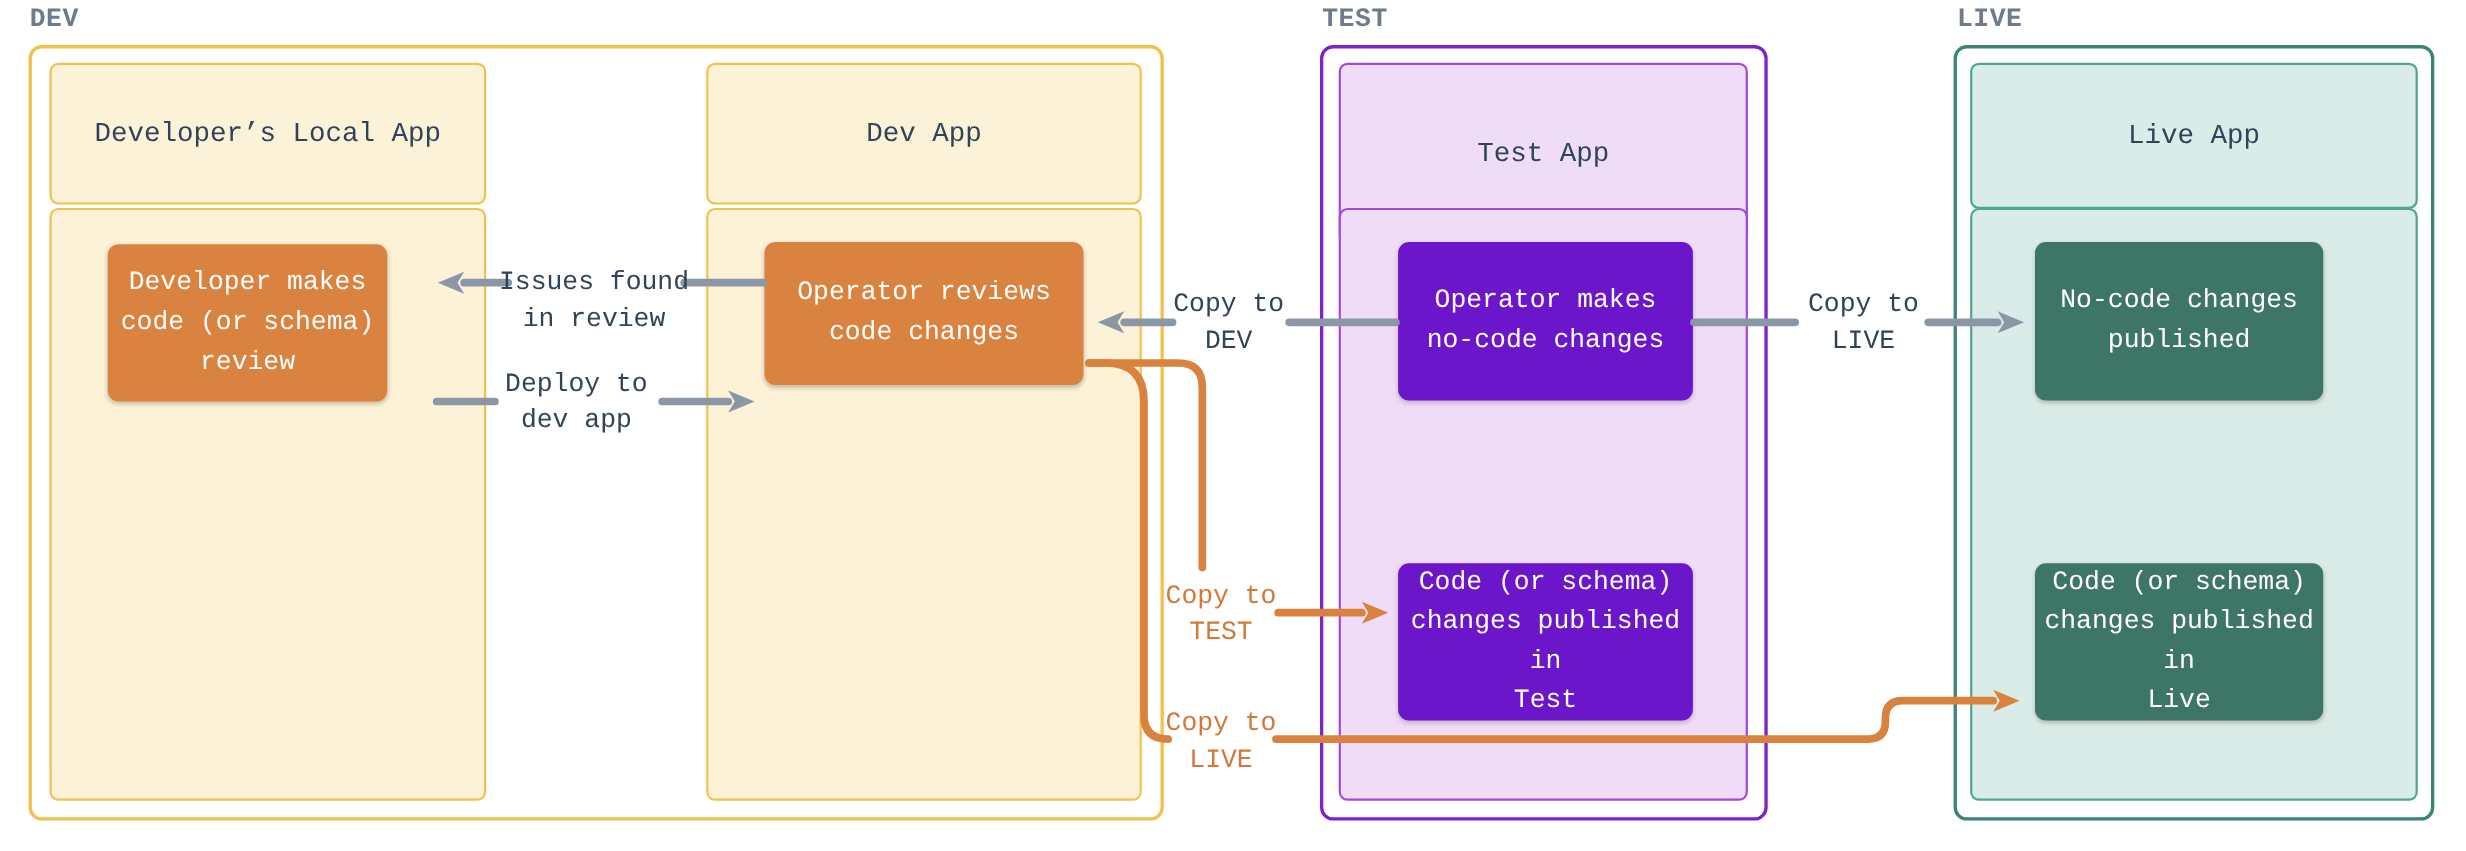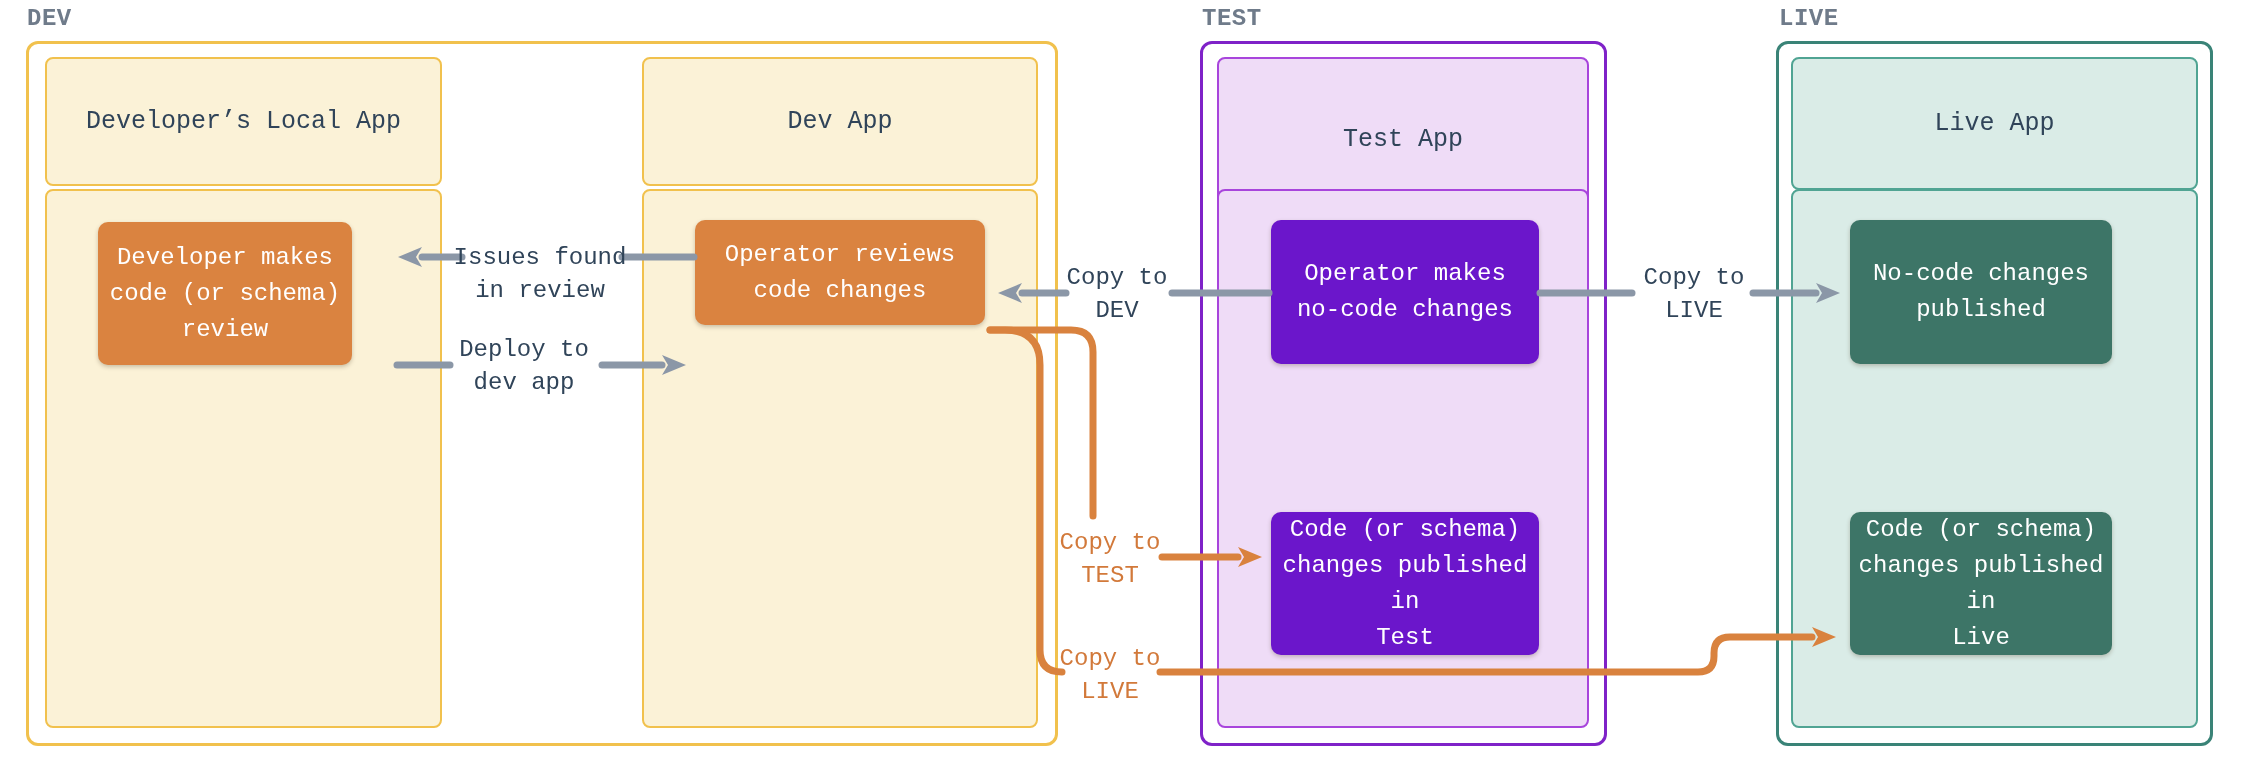--- a/index.html
+++ b/index.html
@@ -53,21 +53,21 @@
     <span>Dev App</span>
   </div>
   <div class="abs panel gold" style="left:642px;top:189px;width:396px;height:539px;"></div>
 
   <div class="abs node orange" style="left:98px;top:222px;width:254px;height:143px;">
     <span class="ln">Developer makes</span>
     <span class="ln">code (or schema)</span>
     <span class="ln">review</span>
   </div>
 
-  <div class="abs node orange" style="left:695px;top:220px;width:290px;height:105px;">
+  <div class="abs node orange" style="left:695px;top:220px;width:290px;height:130px;">
     <span class="ln">Operator reviews</span>
     <span class="ln">code changes</span>
   </div>
 
   <div class="abs sec-label" style="left:1202px;top:5px;">TEST</div>
   <div class="abs outer purple" style="left:1200px;top:41px;width:407px;height:705px;"></div>
 
   <div class="abs panel purple hdr" style="left:1217px;top:57px;width:372px;height:164px;">
     <span>Test App</span>
   </div>

